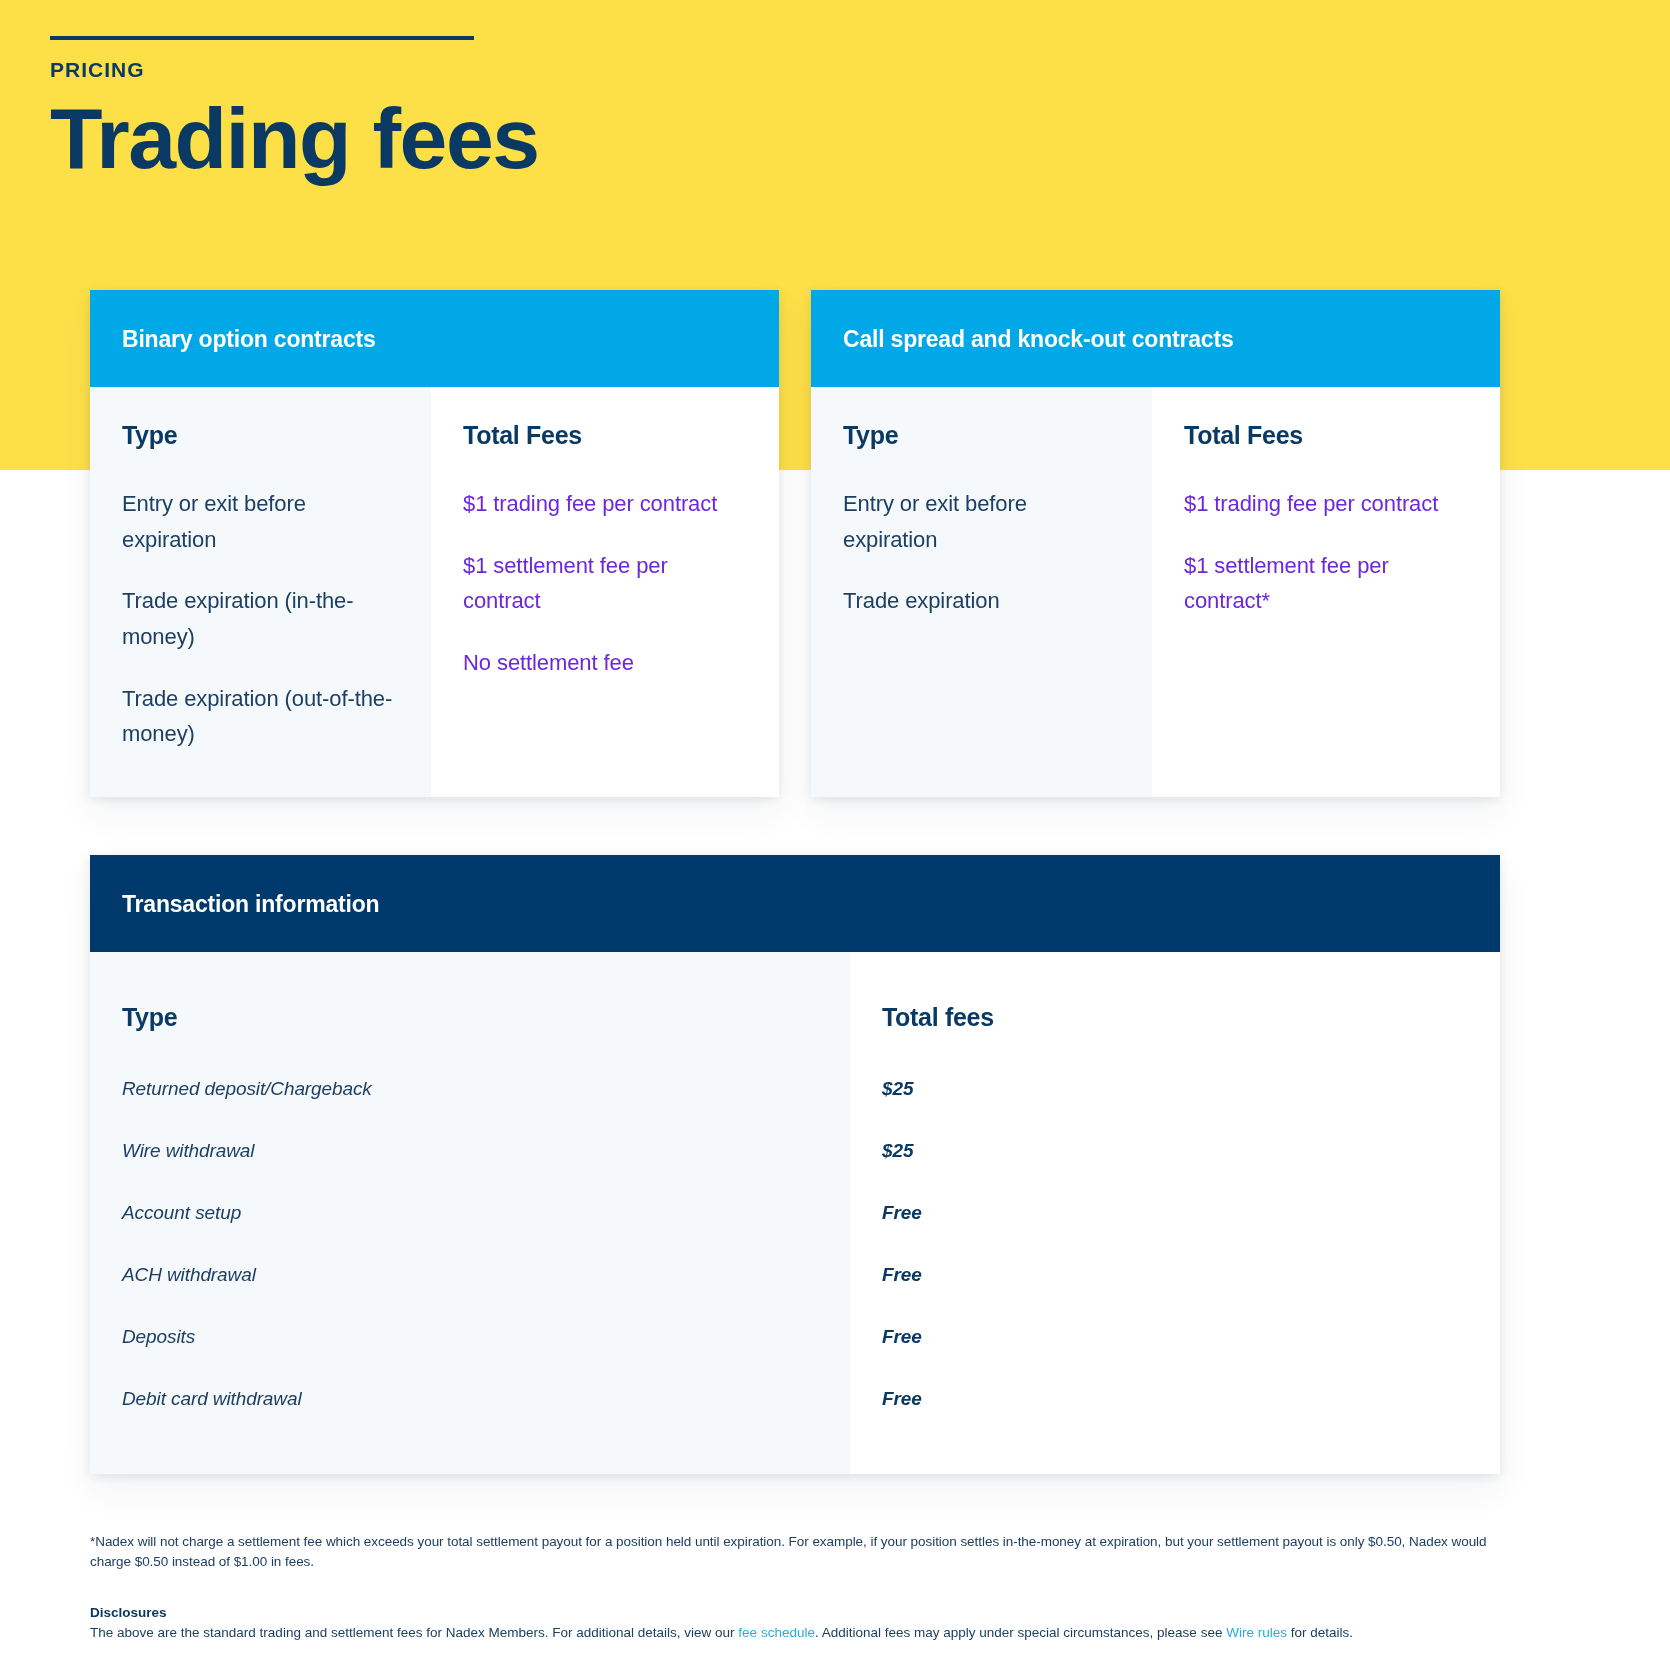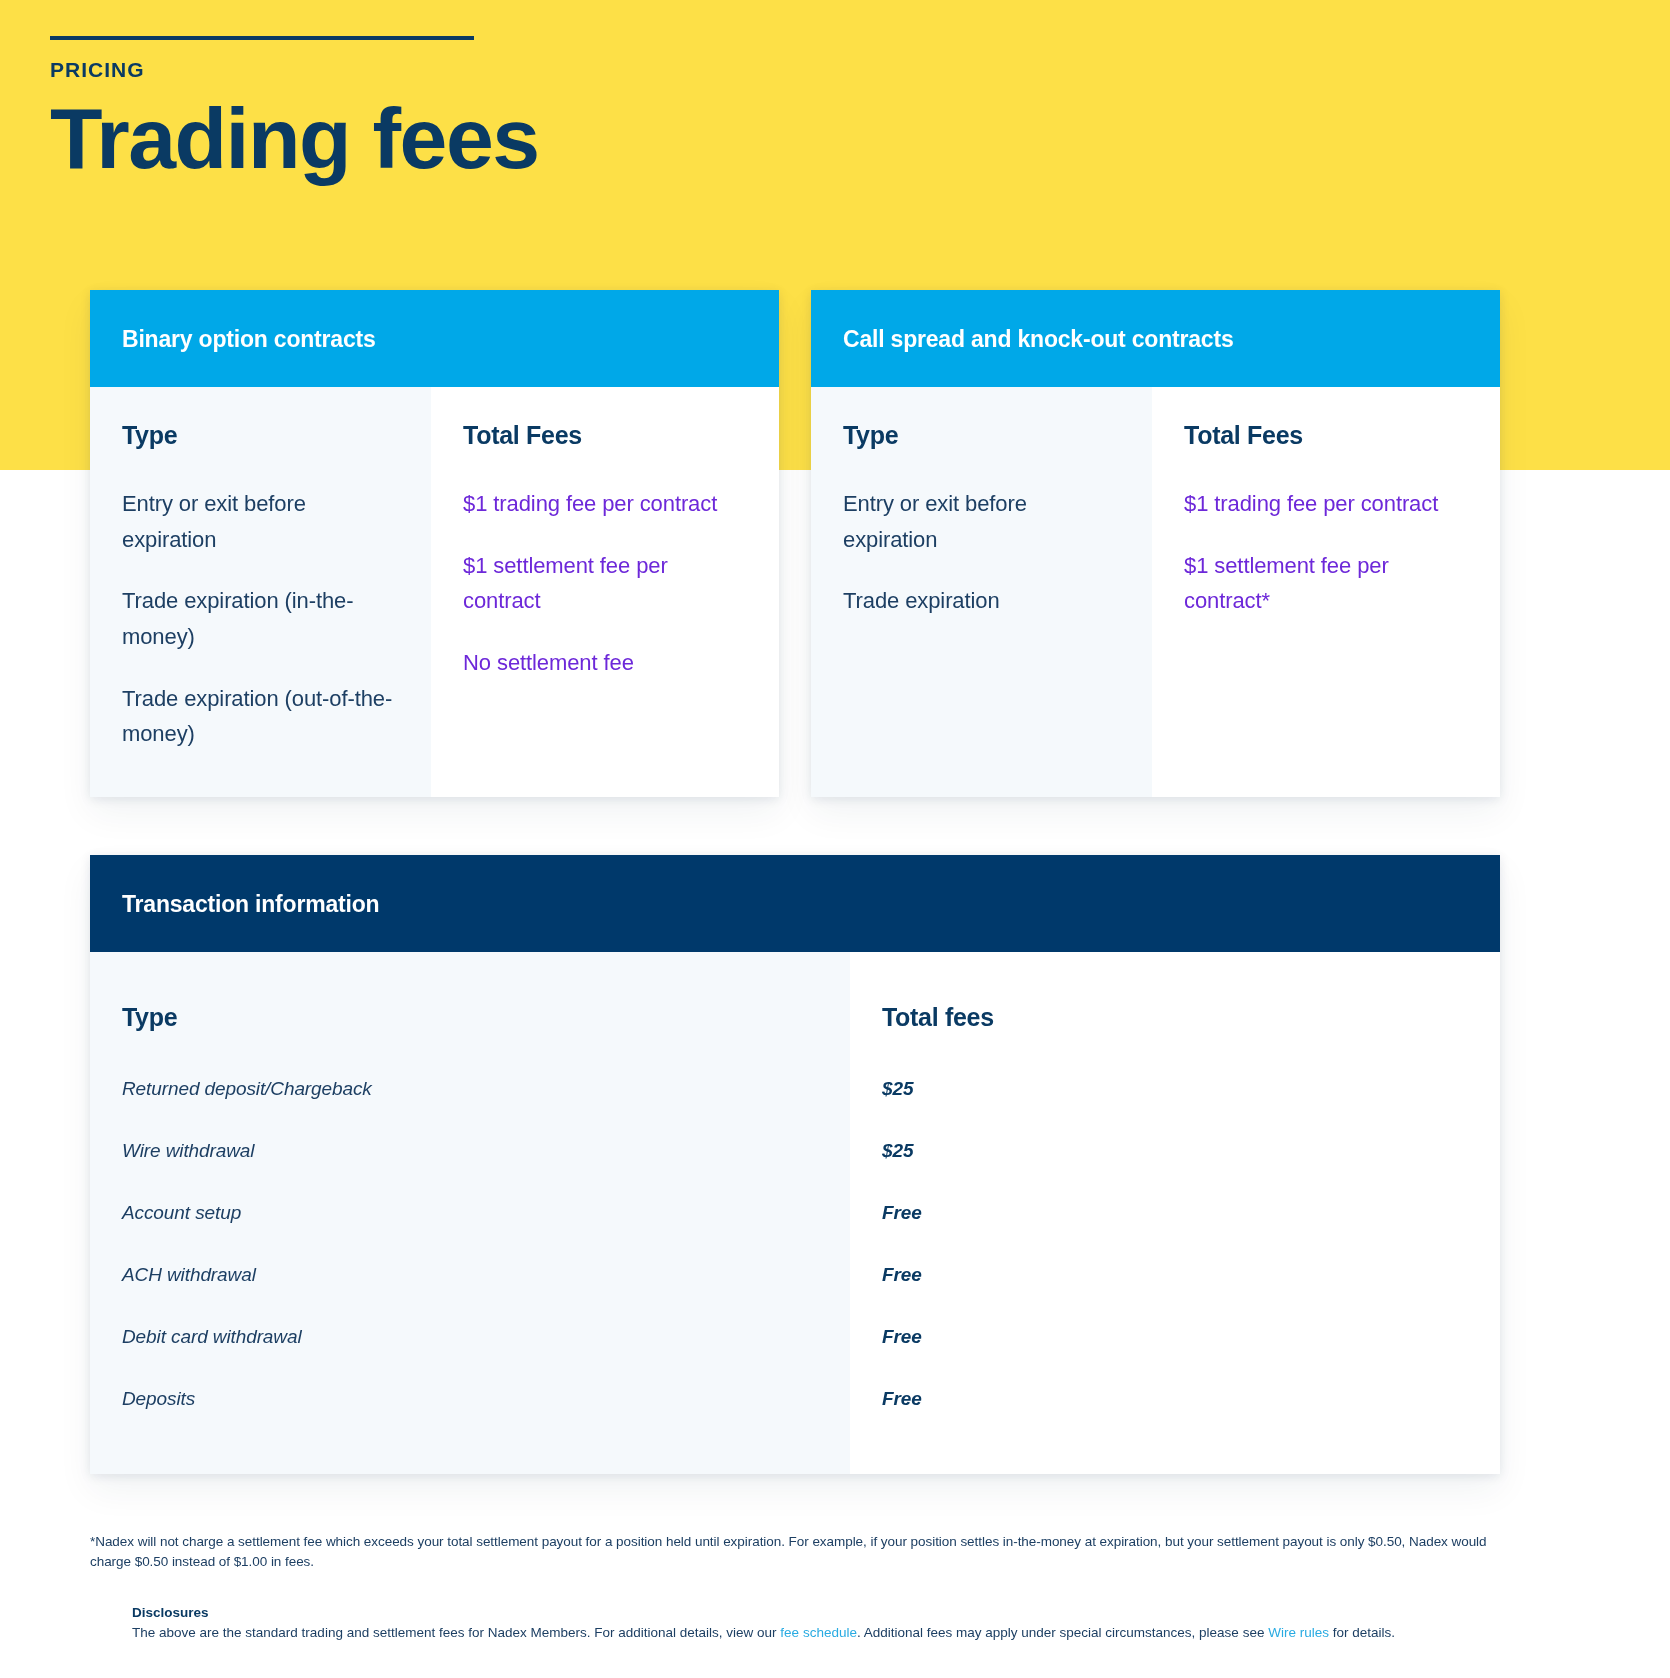--- a/index.html
+++ b/index.html
@@ -181,21 +181,21 @@
     width: 1400px;
   }
 
   .footnote {
     font-size: 13.5px;
     line-height: 1.5;
     color: #1d3f63;
     letter-spacing: -0.05px;
   }
 
-  .disclosures-block { margin-top: 30px; margin-left: 42px; }
+  .disclosures-block { margin-top: 30px; }
 
   .disclosures-title {
     font-size: 13.5px;
     font-weight: 700;
     color: #0a3a63;
     line-height: 1.5;
   }
 
   .disclosures-text {
     font-size: 13.5px;
@@ -261,22 +261,22 @@
 
   <div class="wide-card">
     <div class="card-header navy">Transaction information</div>
     <div class="wide-body">
       <div class="wide-col-type">
         <div class="wide-head">Type</div>
         <div class="row-cell">Returned deposit/Chargeback</div>
         <div class="row-cell">Wire withdrawal</div>
         <div class="row-cell">Account setup</div>
         <div class="row-cell">ACH withdrawal</div>
+        <div class="row-cell">Deposits</div>
         <div class="row-cell">Debit card withdrawal</div>
-        <div class="row-cell">Deposits</div>
       </div>
       <div class="wide-col-fees">
         <div class="wide-head">Total fees</div>
         <div class="row-cell bold">$25</div>
         <div class="row-cell bold">$25</div>
         <div class="row-cell bold">Free</div>
         <div class="row-cell bold">Free</div>
         <div class="row-cell bold">Free</div>
         <div class="row-cell bold">Free</div>
       </div>

